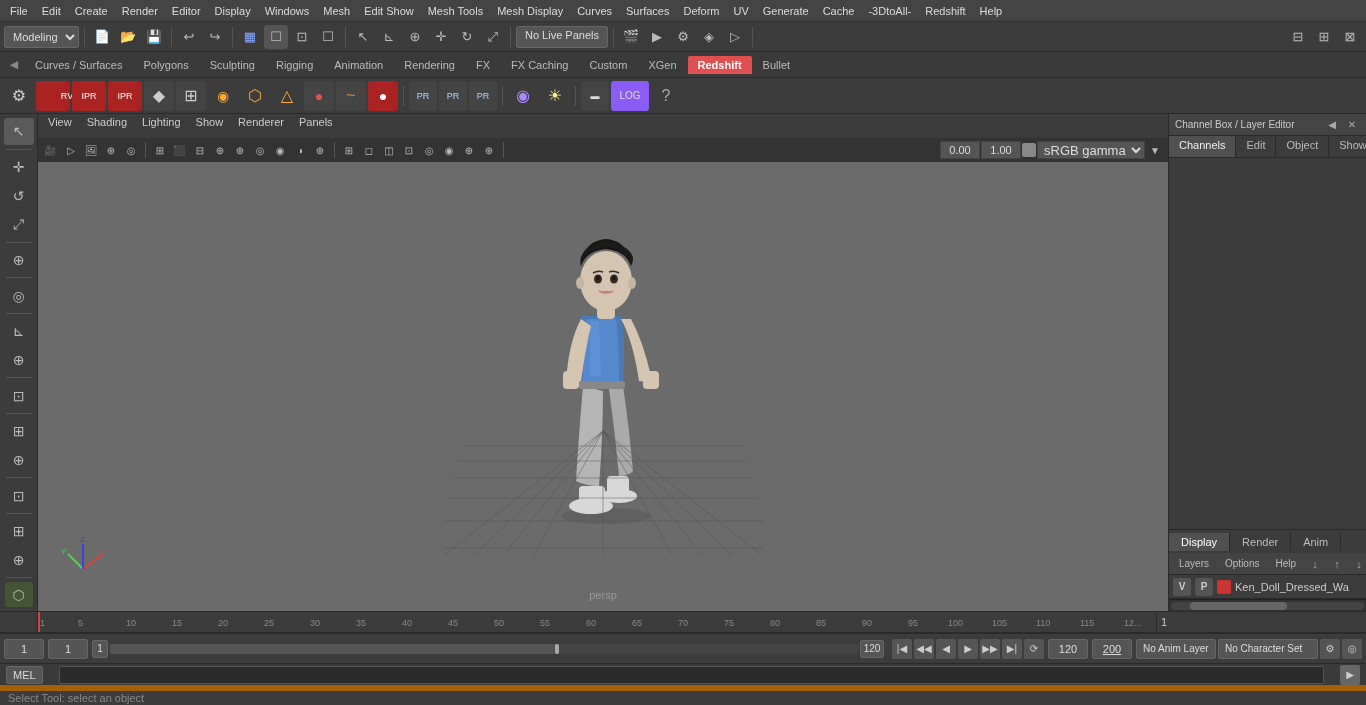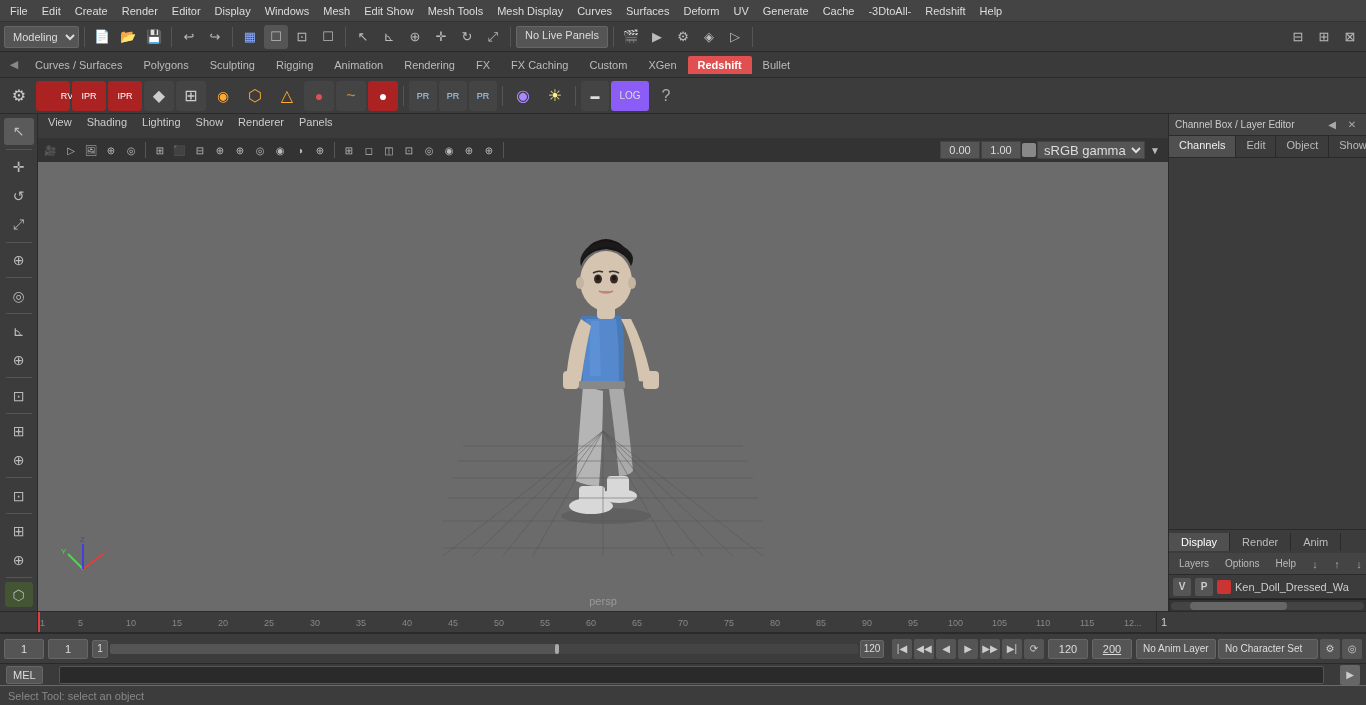--- a/index.html
+++ b/index.html
@@ -205,21 +205,21 @@
     }
     
     #scene-container {
       position: relative;
       width: 100%;
       height: 100%;
       overflow: hidden;
     }
     .persp-label {
       position: absolute;
-      bottom: 4px;
+      bottom: 10px;
       left: 50%;
       transform: translateX(-50%);
       color: #999;
       font-size: 11px;
     }
 
     
     #right-panel {
       width: 198px;
       background: #000000;
@@ -462,21 +462,21 @@
       height: 18px;
     }
 
     
     #status-bar {
       height: 20px;
       background: #3c3c3c;
       display: flex;
       align-items: center;
       padding: 0 8px;
-      border-top: 1px solid #a16207;
+      border-top: 6px solid #a16207;
     }
     .status-text {
       font-size: 11px;
       color: #888;
     }
 
     
     .vp-icon {
       width: 18px;
       height: 18px;

